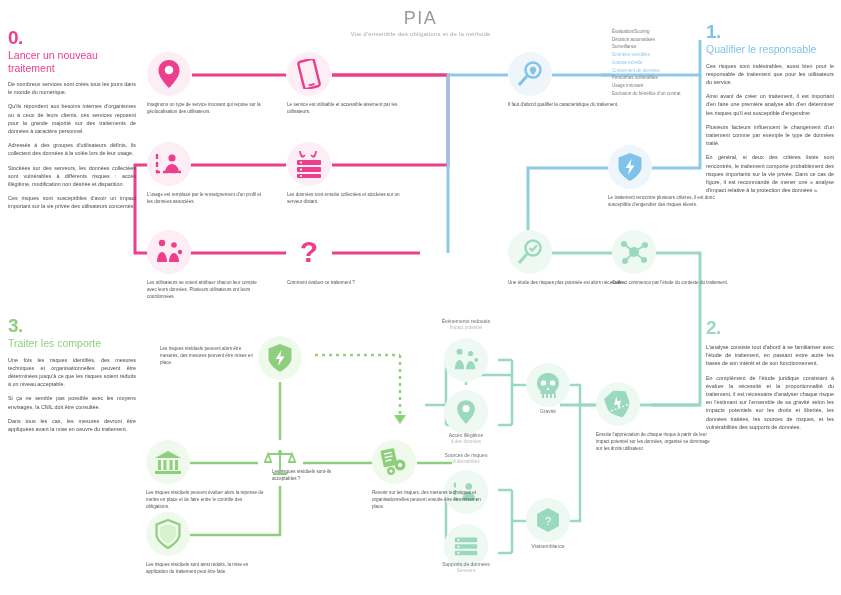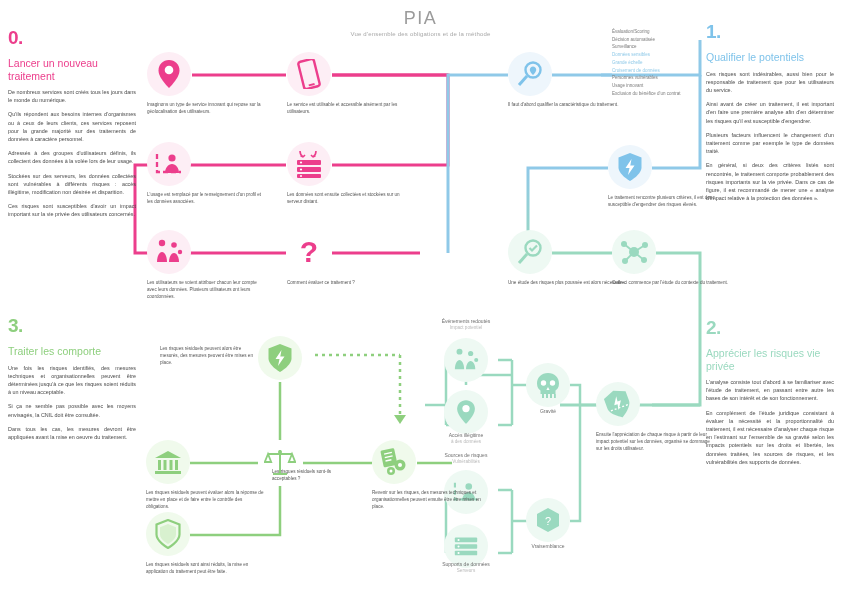--- a/index.html
+++ b/index.html
@@ -9,21 +9,21 @@
     background:#ffffff;
     position:relative;
     overflow:hidden;
     color:#3a3a3a;
   }
   #poster { position:absolute; inset:0; width:841px; height:445px;border-radius:25px; }
 
   
   .col { position:absolute; width:128px; }
   .col .num { font-size:19px; font-weight:700; line-height:1; letter-spacing:-0.5px; }
-  .col .head { font-size:10.5px; font-weight:400; line-height:12.5px; margin-top:10px; }
+  .col .head { font-size:10.5px; font-weight:400; line-height:12.5px; margin-top:2px; }
   .col p { font-size:5.4px; line-height:8.2px; text-align:justify; margin-top:6px; color:#4a4a4a; }
 
   .c0 { left:8px;  top:28px; }
   .c1 { left:706px; top:22px; }
   .c2 { left:706px; top:318px; }
   .c3 { left:8px;  top:316px; }
 
   .c0 .num,.c0 .head { color:#ec3e8c; }
   .c1 .num,.c1 .head { color:#7fc3ea; }
   .c2 .num,.c2 .head { color:#9ad9bf; }
@@ -167,30 +167,29 @@
     <div class="head">Lancer un nouveau traitement</div>
     <p>De nombreux services sont créés tous les jours dans le monde du numérique.</p>
     <p>Qu'ils répondent aux besoins internes d'organismes ou à ceux de leurs clients, ces services reposent pour la grande majorité sur des traitements de données à caractère personnel.</p>
     <p>Adressés à des groupes d'utilisateurs définis, ils collectent des données à la volée lors de leur usage.</p>
     <p>Stockées sur des serveurs, les données collectées sont vulnérables à différents risques : accès illégitime, modification non désirée et disparition.</p>
     <p>Ces risques sont susceptibles d'avoir un impact important sur la vie privée des utilisateurs concernés.</p>
   </div>
 
   <div class="col c1">
     <div class="num">1.</div>
-    <div class="head">Qualifier le potentiels</div>
+    <div class="head">Qualifier le responsable</div>
     <p>Ces risques sont indésirables, aussi bien pour le responsable de traitement que pour les utilisateurs du service.</p>
     <p>Ainsi avant de créer un traitement, il est important d'en faire une première analyse afin d'en déterminer les risques qu'il est susceptible d'engendrer.</p>
     <p>Plusieurs facteurs influencent le changement d'un traitement comme par exemple le type de données traité.</p>
     <p>En général, si deux des critères listés sont rencontrés, le traitement comporte probablement des risques importants sur la vie privée. Dans ce cas de figure, il est recommandé de mener une « analyse d'impact relative à la protection des données ».</p>
   </div>
 
   <div class="col c2">
     <div class="num">2.</div>
-    <div class="head">Apprécier les risques vie privée</div>
     <p>L'analyse consiste tout d'abord à se familiariser avec l'étude de traitement, en passant entre autre les bases de son intérêt et de son fonctionnement.</p>
     <p>En complément de l'étude juridique consistant à évaluer la nécessité et la proportionnalité du traitement, il est nécessaire d'analyser chaque risque en l'estimant sur l'ensemble de sa gravité selon les impacts potentiels sur les droits et libertés, les données traitées, les sources de risques, et les vulnérabilités des supports de données.</p>
   </div>
 
   <div class="col c3">
     <div class="num">3.</div>
     <div class="head">Traiter les comporte</div>
     <p>Une fois les risques identifiés, des mesures techniques et organisationnelles peuvent être déterminées jusqu'à ce que les risques soient réduits à un niveau acceptable.</p>
     <p>Si ça ne semble pas possible avec les moyens envisagés, la CNIL doit être consultée.</p>
     <p>Dans tous les cas, les mesures devront être appliquées avant la mise en oeuvre du traitement.</p>

